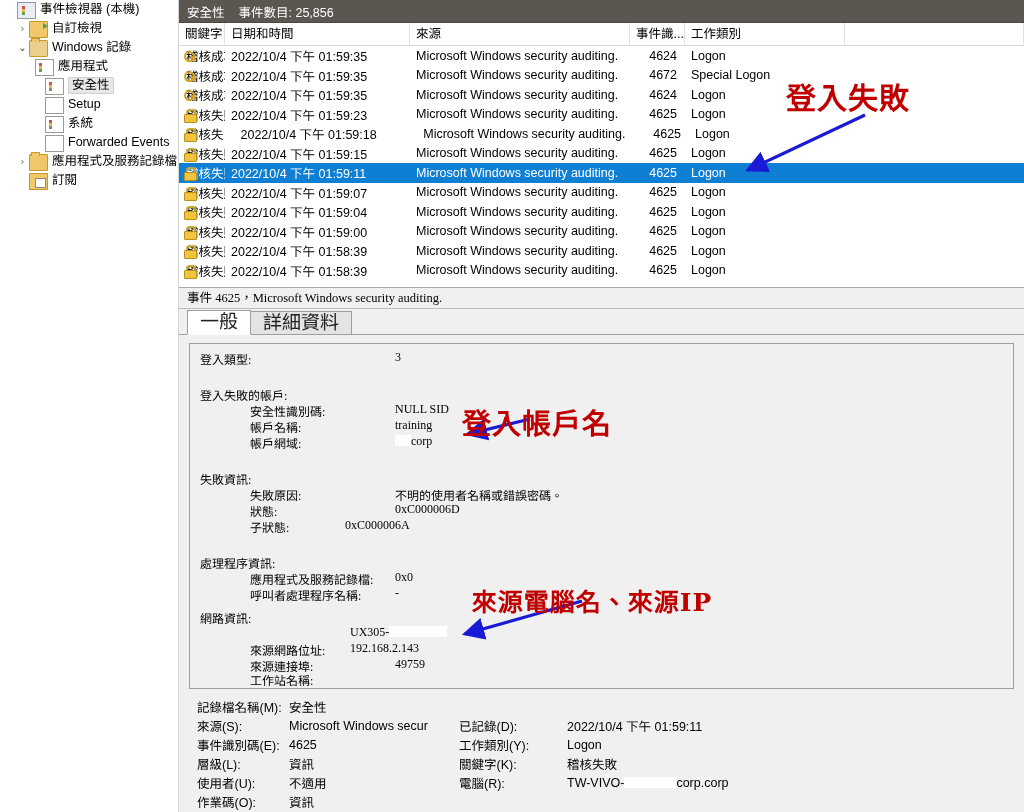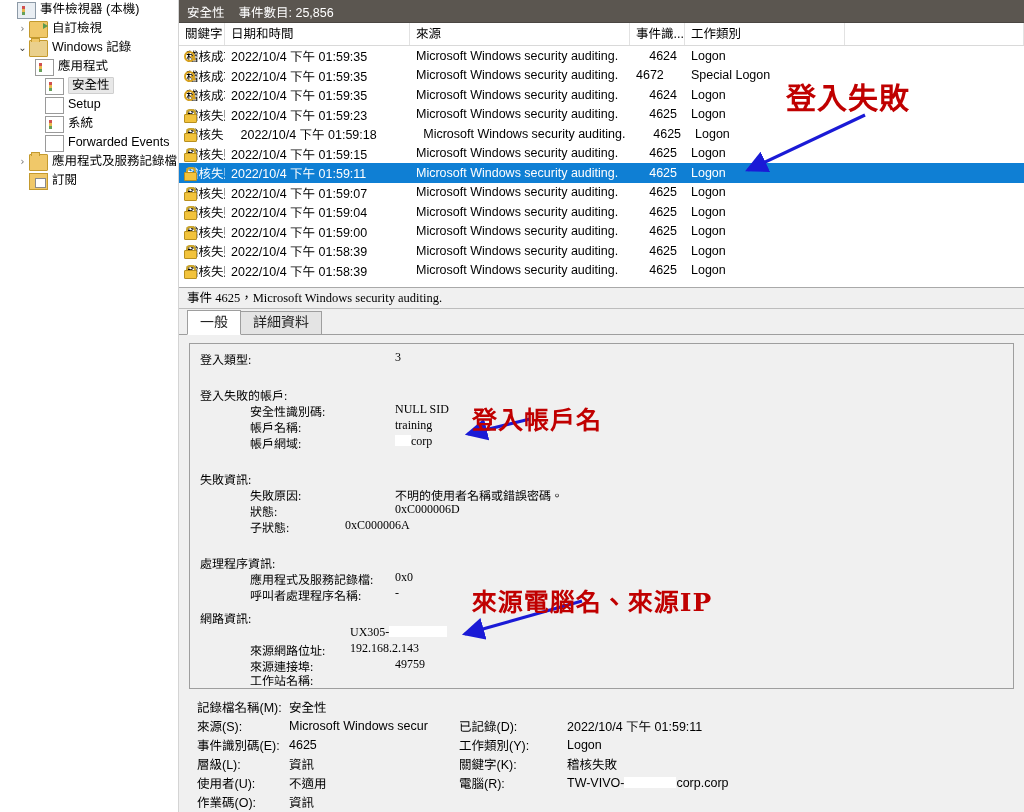--- a/index.html
+++ b/index.html
@@ -141,21 +141,21 @@
     height: 20px; line-height: 20px;
     padding-left: 8px; font-size: 12.5px;
     font-family: "Liberation Serif", "DejaVu Serif", serif;
     background: #f0f0f0;
     border-bottom: 1px solid #bdbdbd;
   }
   #tabs { display: flex; height: 25px; padding-left: 8px; align-items: flex-end;
           background: #f0f0f0; border-bottom: 1px solid #9e9e9e; }
   .tab {
     height: 22px; line-height: 21px; padding: 0 12px;
-    font-size: 14px; border: 1px solid #9e9e9e; border-bottom: none;
+    font-size: 19px; border: 1px solid #9e9e9e; border-bottom: none;
     background: #e4e4e4; margin-right: -1px; color: #222;
   }
   .tab.active { background: #ffffff; border-bottom: 1px solid #ffffff;
                 margin-bottom: -1px; height: 23px; line-height: 22px; }
 
   #detail-body {
     position: relative;
     margin: 8px 10px 0 10px;
     height: 344px;
     background: #f0f0f0;
@@ -281,21 +281,21 @@
           <div class="ev-cell" style="width: 160px;">Logon</div>
           <div class="ev-cell" style="width: 179px;"></div>
         </div>
         <div class="ev-row">
           <div class="ev-cell ev-kw" style="width: 46px;">
             <span class="key-icon"></span>
             <span>稽核成功</span>
           </div>
           <div class="ev-cell" style="width: 185px;">2022/10/4 下午 01:59:35</div>
           <div class="ev-cell" style="width: 220px;">Microsoft Windows security auditing.</div>
-          <div class="ev-cell" style="width: 55px; padding-right: 8px;">4672</div>
+          <div class="ev-cell" style="width: 55px; text-align: right; padding-right: 8px;">4672</div>
           <div class="ev-cell" style="width: 160px;">Special Logon</div>
           <div class="ev-cell" style="width: 179px;"></div>
         </div>
         <div class="ev-row">
           <div class="ev-cell ev-kw" style="width: 46px;">
             <span class="key-icon"></span>
             <span>稽核成功</span>
           </div>
           <div class="ev-cell" style="width: 185px;">2022/10/4 下午 01:59:35</div>
           <div class="ev-cell" style="width: 220px;">Microsoft Windows security auditing.</div>
@@ -492,17 +492,17 @@
       <defs>
         <marker id="ah" markerWidth="7" markerHeight="7" refX="6" refY="3.5" orient="auto">
           <polygon points="0 0, 7 3.5, 0 7" fill="#1a1ad6"></polygon>
         </marker>
       </defs>
       <line x1="865" y1="115" x2="748" y2="170" stroke="#1a1ad6" stroke-width="3.2" marker-end="url(#ah)"></line>
       <line x1="530" y1="419" x2="468" y2="434" stroke="#1a1ad6" stroke-width="3.2" marker-end="url(#ah)"></line>
       <line x1="582" y1="601" x2="465" y2="634" stroke="#1a1ad6" stroke-width="3.2" marker-end="url(#ah)"></line>
     </svg>
   <div class="anno-text" style="left: 848px; top: 74px; font-size: 30px; transform: translateX(-50%);">登入失敗</div>
-      <div class="anno-text" style="left: 537px; top: 400px; font-size: 25px; transform: translateX(-50%); text-align: center;">登入帳戶名</div>
+      <div class="anno-text" style="left: 537px; top: 400px; font-size: 29px; transform: translateX(-50%); text-align: center;">登入帳戶名</div>
       <div class="anno-text" style="left: 592px; top: 582px; font-size: 25px; transform: translateX(-50%);">來源電腦名、來源IP</div>
     </div>
 
 </div>
 
 </body></html>

